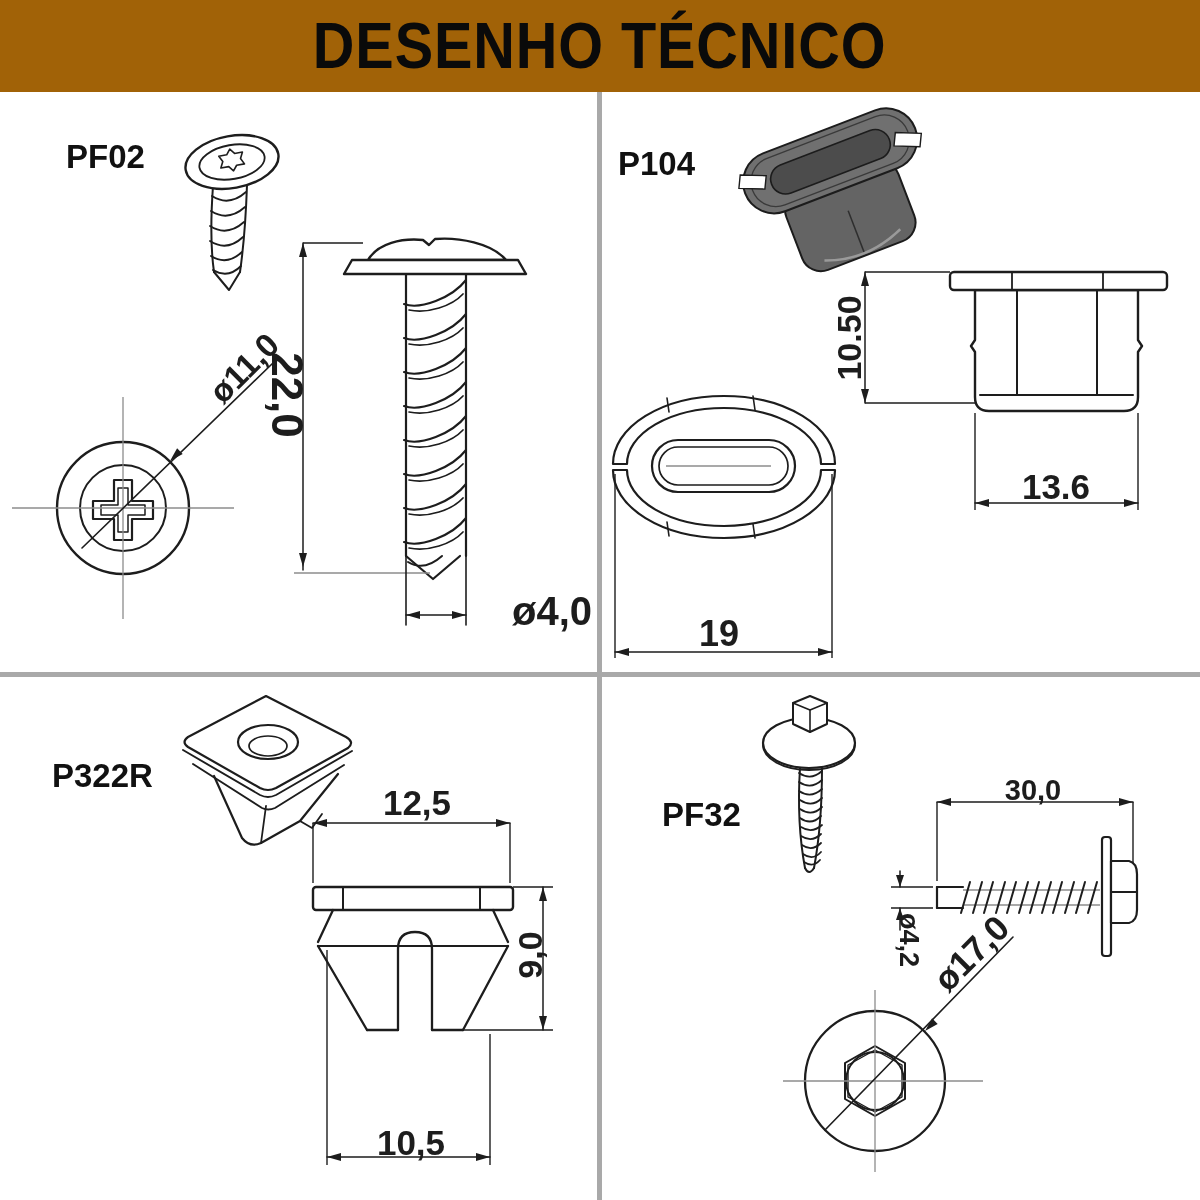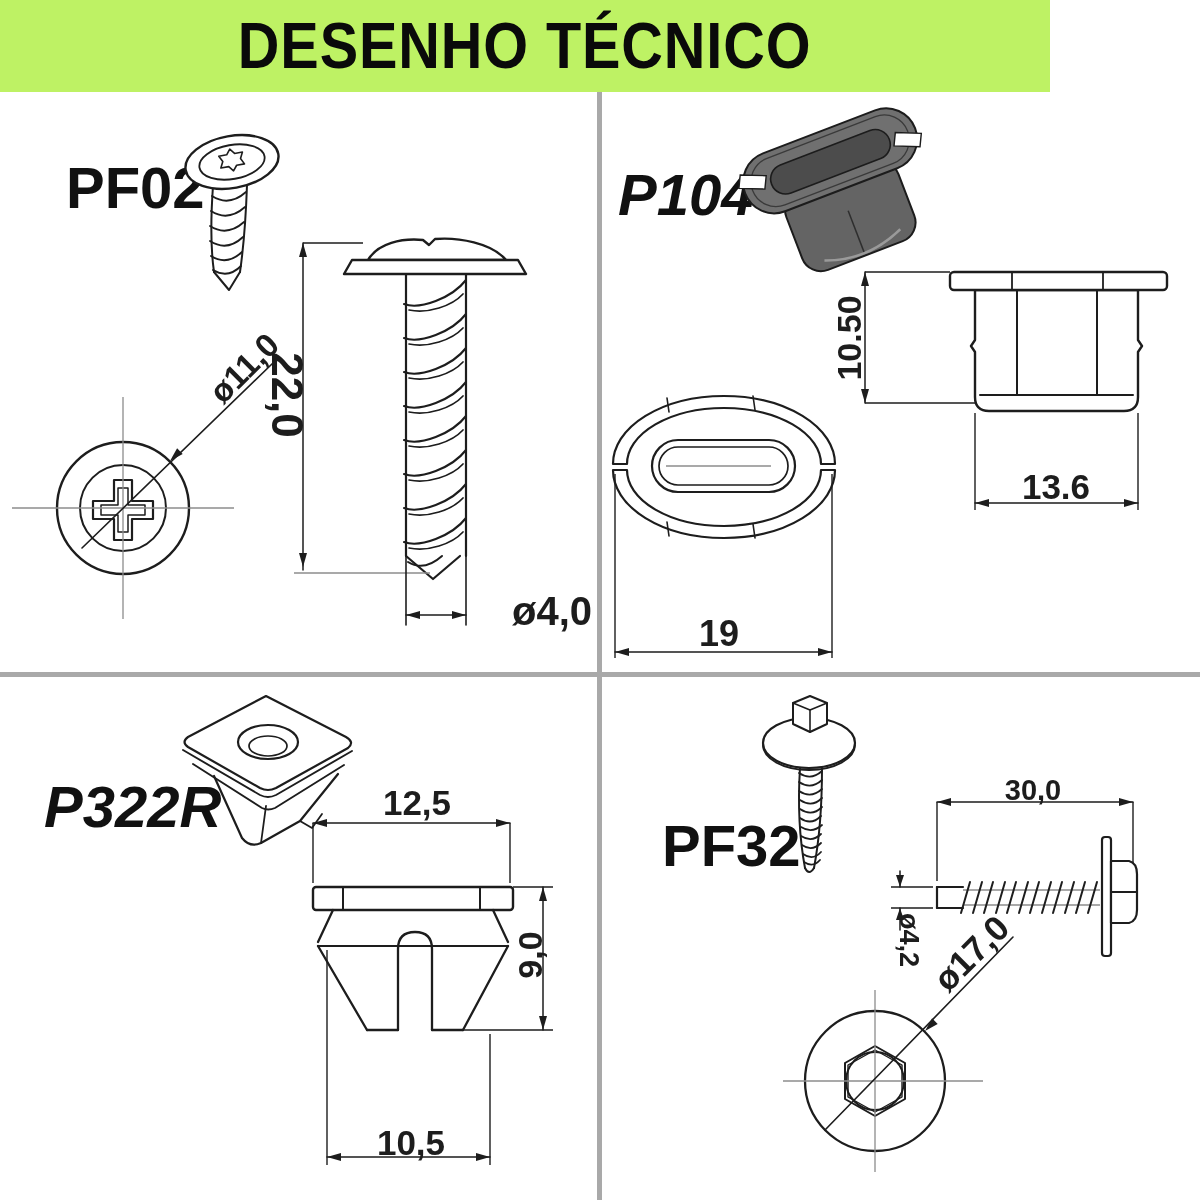--- a/index.html
+++ b/index.html
@@ -1,48 +1,48 @@
 <!DOCTYPE html>
 <html><head>
 <meta charset="utf-8">
 <style>
   html,body{margin:0;padding:0;background:#ffffff;}
   .page{position:relative;width:1200px;height:1200px;background:#ffffff;overflow:hidden;
         font-family:"Liberation Sans",sans-serif;}
-  .header{position:absolute;left:0;top:0;width:1050px;height:92px;background:#bef264;
+  .header{position:absolute;left:0;top:0;width:1200px;height:92px;background:#a16207;
           display:flex;align-items:center;justify-content:center;}
   .title{font-size:64px;font-weight:bold;color:#0a0a0a;letter-spacing:1px;
          transform:scaleX(0.9);transform-origin:center;white-space:nowrap;}
   .divider-v{position:absolute;left:597px;top:92px;width:5px;height:1108px;background:#a9a9a9;}
   .divider-h{position:absolute;left:0;top:672px;width:1200px;height:5px;background:#a9a9a9;}
   .quad{position:absolute;}
-  .part-label{position:absolute;font-size:58px;font-weight:bold;color:#111111;
-              letter-spacing:0px;white-space:nowrap;margin-top:16px;}
+  .part-label{position:absolute;font-size:33px;font-weight:bold;color:#111111;
+              letter-spacing:0px;white-space:nowrap;}
   svg{display:block;}
   svg text{font-family:"Liberation Sans",sans-serif;font-weight:600;fill:#1d1d1d;}
   .ln{stroke:#1d1d1d;fill:none;stroke-linecap:round;stroke-linejoin:round;}
   .fw{stroke:#1d1d1d;fill:#ffffff;stroke-linejoin:round;}
   .thin{stroke:#1d1d1d;fill:none;stroke-width:1.4;}
   .gray{stroke:#8c8c8c;fill:none;stroke-width:1.3;}
   .arrow{fill:#1d1d1d;stroke:none;}
 </style>
 </head>
 <body>
 
 <div class="page">
 
   <div class="header">
     <div class="title">DESENHO TÉCNICO</div>
   </div>
   <div class="divider-v"></div>
   <div class="divider-h"></div>
 
   <div class="part-label" style="left:66px;top:138px;">PF02</div>
-  <div class="part-label" style="left:618px;top:145px;font-style:italic;">P104</div>
-  <div class="part-label" style="left:44px;top:757px;font-style:italic;">P322R</div>
+  <div class="part-label" style="left:618px;top:145px;">P104</div>
+  <div class="part-label" style="left:52px;top:757px;">P322R</div>
   <div class="part-label" style="left:662px;top:796px;">PF32</div>
 
   <svg class="quad" style="left:0;top:92px;" width="597" height="580" viewBox="0 0 597 580">
 
     <g>
       <path class="ln" stroke-width="2" d="M213,94 C211,122 210,152 214,180"></path>
       <path class="ln" stroke-width="2" d="M247,93 C246,122 244,152 240,180"></path>
       <path class="ln" stroke-width="2" d="M214,180 L229,198 L240,180"></path>
       <path class="ln" stroke-width="1.9" d="M212,104 q17,11 34,-4"></path>
       <path class="ln" stroke-width="1.9" d="M211,119 q17,11 34,-4"></path>

